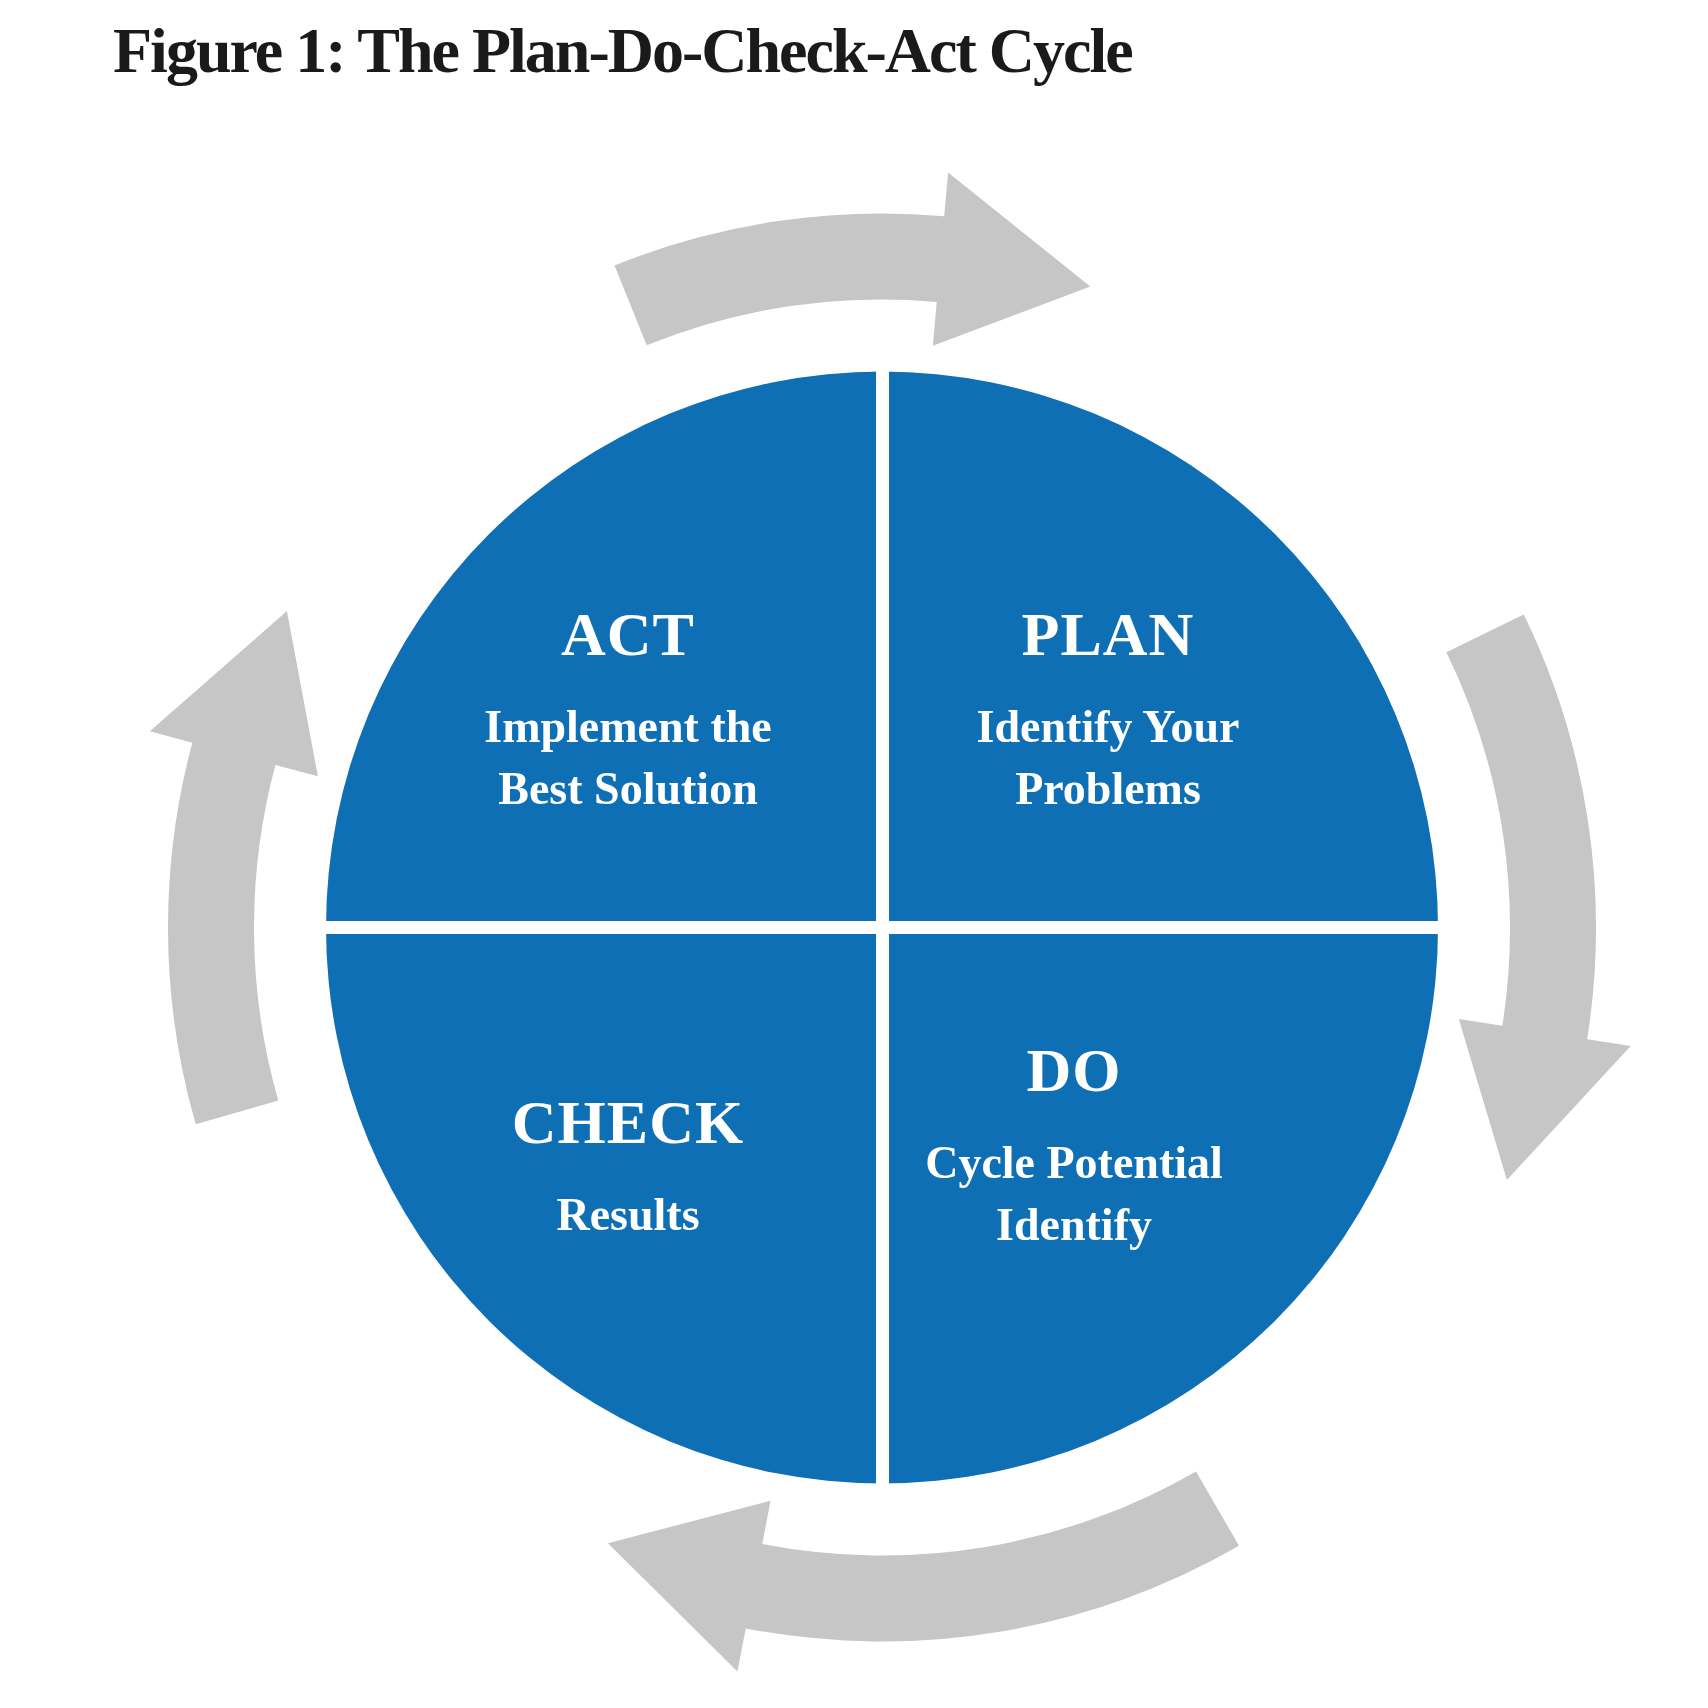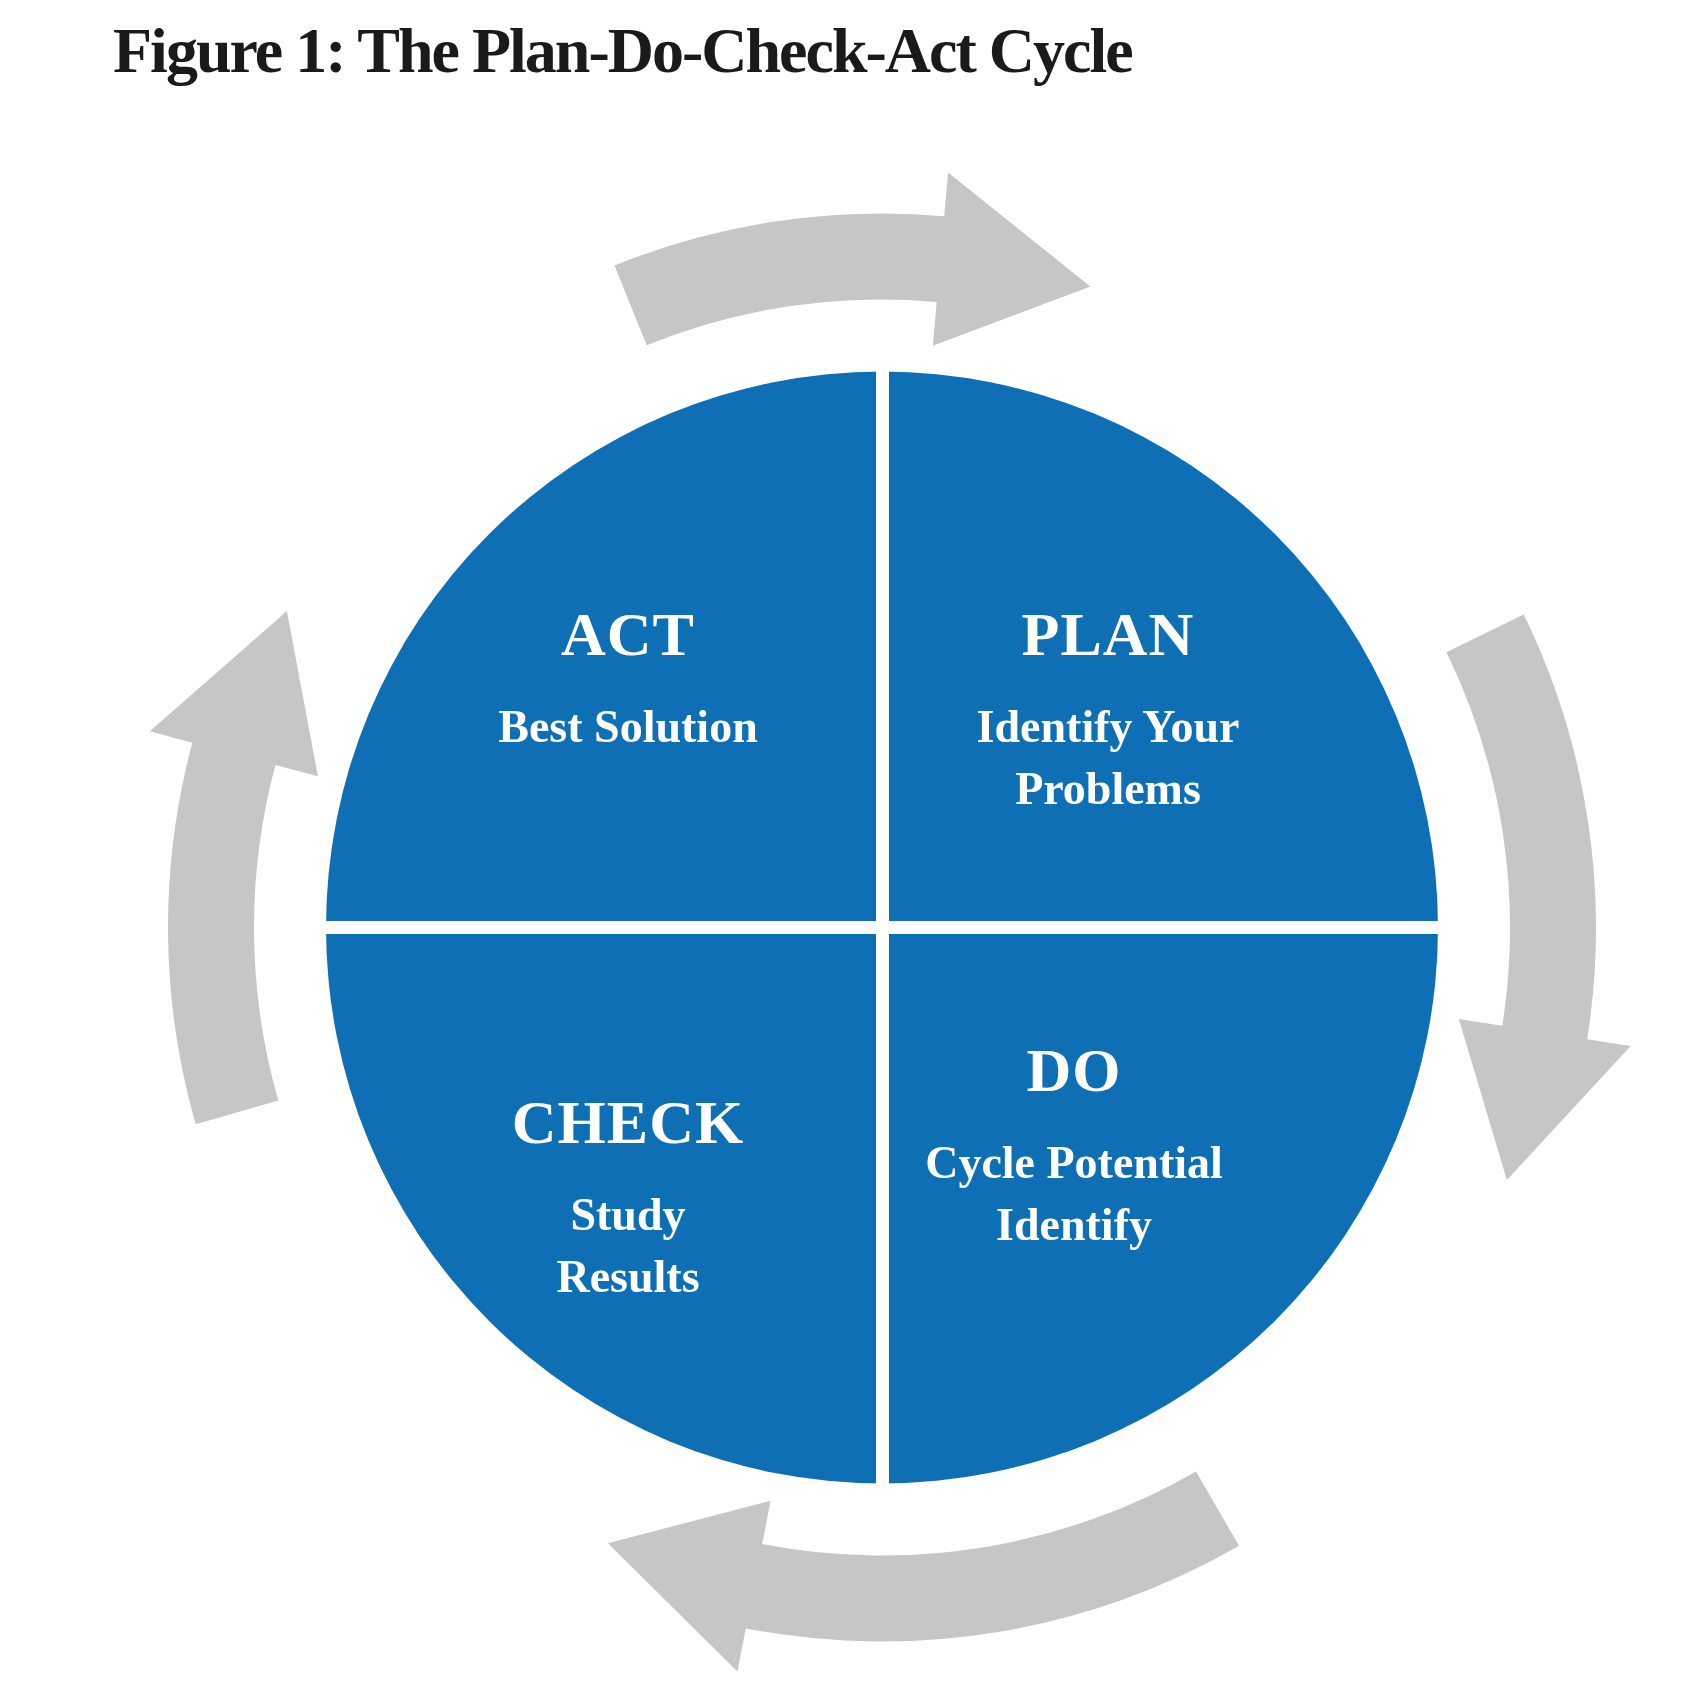--- a/index.html
+++ b/index.html
@@ -68,36 +68,36 @@
 
     <circle cx="854" cy="927.5" r="556" fill="#0F6FB4"></circle>
 
     <rect x="848" y="366" width="13" height="1124" fill="#FFFFFF"></rect>
     <rect x="292" y="921" width="1124" height="13" fill="#FFFFFF"></rect>
   </svg>
 
   <div class="q q-act">
     <div class="q-label">ACT</div>
     <div class="q-desc">
+      <div>Implement the</div>
       <div>Best Solution</div>
     </div>
   </div>
 
   <div class="q q-plan">
     <div class="q-label">PLAN</div>
     <div class="q-desc">
       <div>Identify Your</div>
       <div>Problems</div>
     </div>
   </div>
 
   <div class="q q-check">
     <div class="q-label">CHECK</div>
     <div class="q-desc">
-      <div>Study</div>
       <div>Results</div>
     </div>
   </div>
 
   <div class="q q-do">
     <div class="q-label">DO</div>
     <div class="q-desc">
       <div>Cycle Potential</div>
       <div>Identify</div>
     </div>

